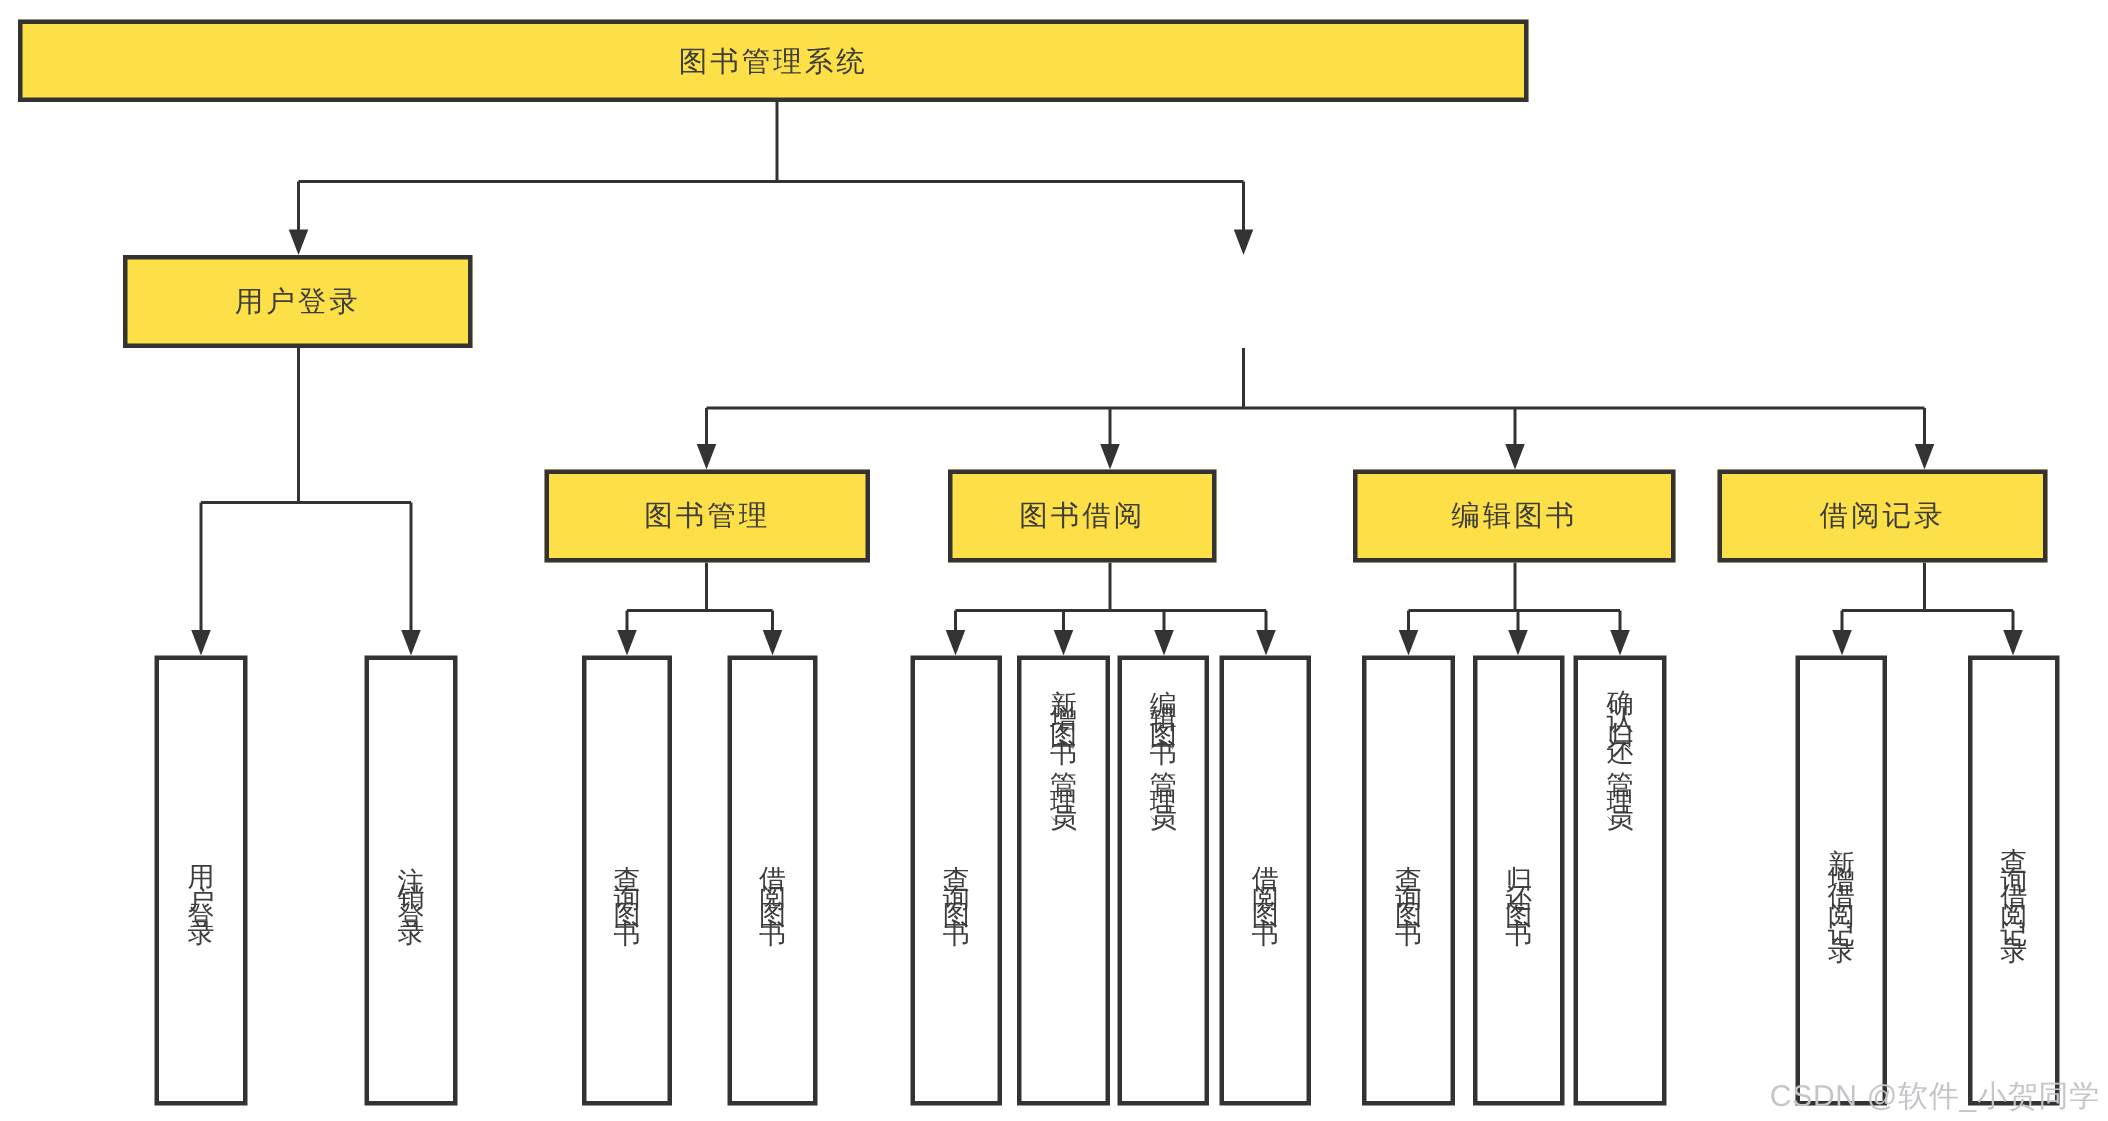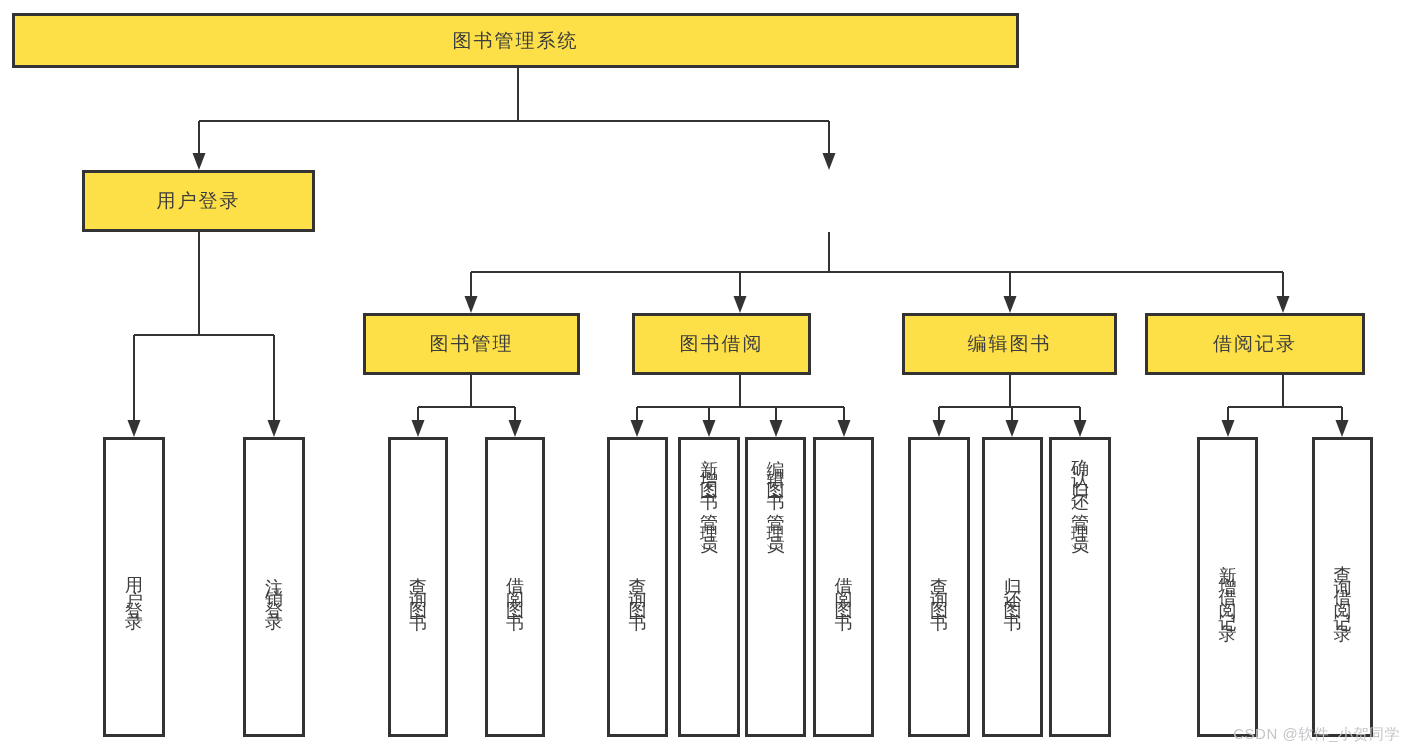--- a/index.html
+++ b/index.html
@@ -18,21 +18,21 @@
     display:flex;align-items:center;justify-content:center;
   }
   .vnode .vtext{
     writing-mode:vertical-rl;text-orientation:mixed;
     font-size:18px;color:#3d3d3d;letter-spacing:12px;line-height:1;white-space:nowrap;
   }
   .vnode.vt{align-items:flex-start;padding-top:5px;}
   .vnode.vt .vtext{letter-spacing:11px;}
   .watermark{
     position:absolute;right:5px;bottom:3px;z-index:10;
-    font-size:15px;color:#c6c6ca;letter-spacing:0.5px;white-space:nowrap;
+    font-size:20px;color:#c6c6ca;letter-spacing:0.5px;white-space:nowrap;
   }
 </style>
 </head>
 <body>
 
 <div class="canvas">
 
   <svg class="lines" width="1405" height="747">
     <path fill="none" stroke="#333333" stroke-width="2" d="
       M518 68 V121

